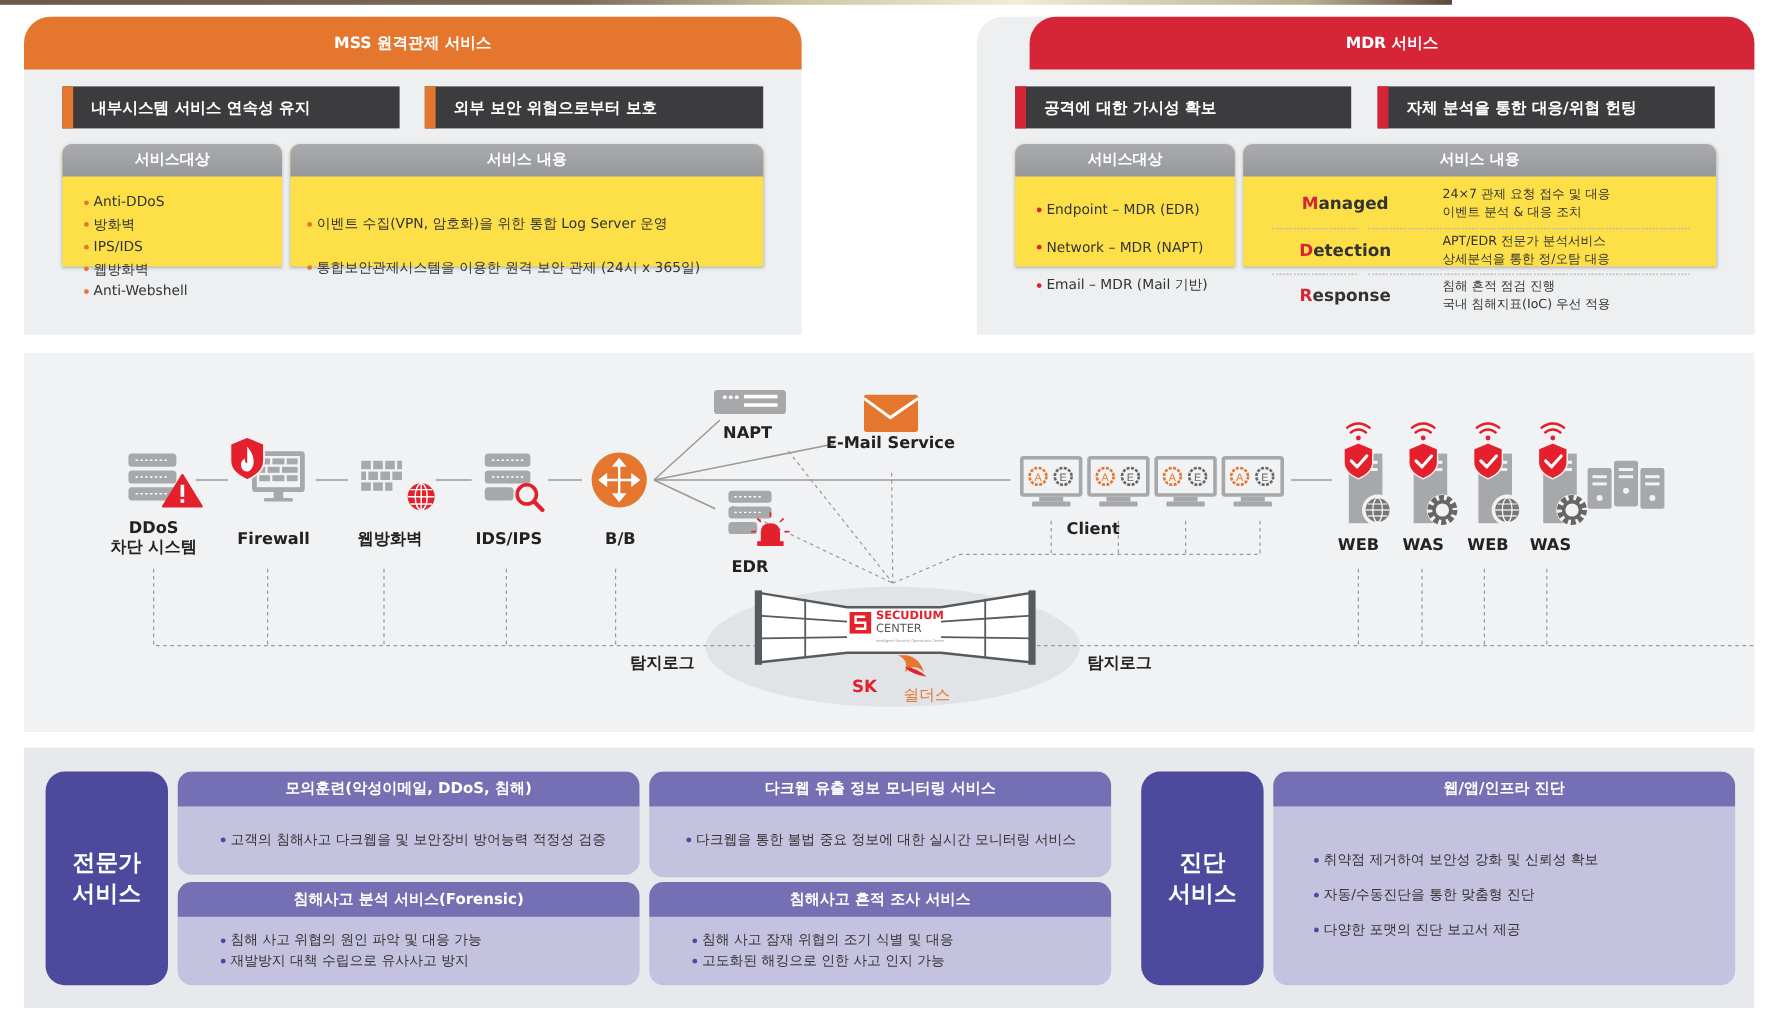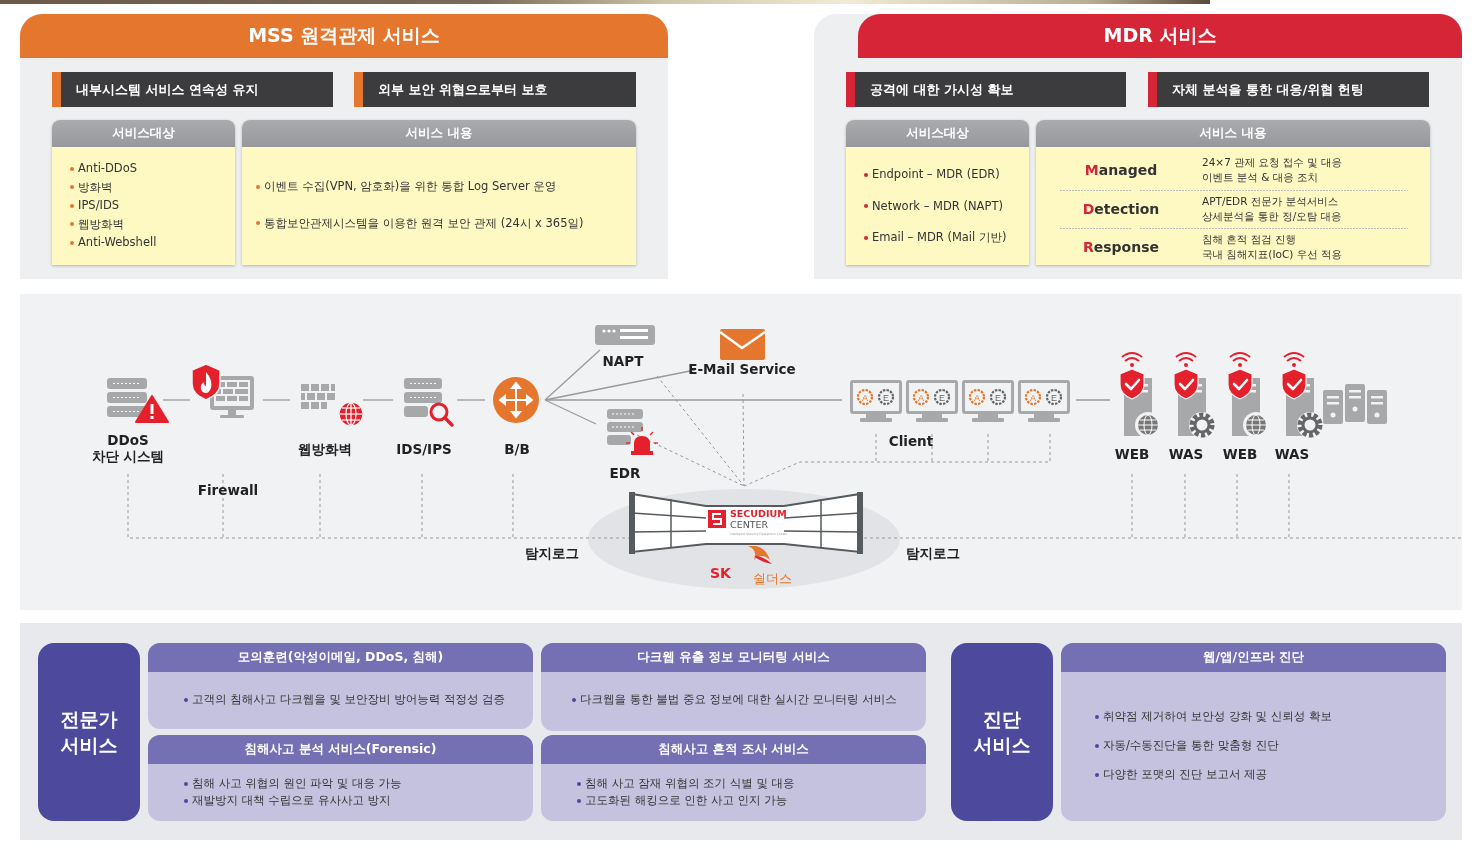--- a/index.html
+++ b/index.html
@@ -4,28 +4,28 @@
 <style>
   *{box-sizing:border-box;margin:0;padding:0;}
   html,body{width:1483px;height:851px;background:#ffffff;overflow:hidden;}
   body{font-family:"DejaVu Sans","Liberation Sans",sans-serif;color:#333;position:relative;}
   .topband{position:absolute;left:0;top:0;width:1210px;height:4px;background:linear-gradient(90deg,#6b5a4a 0%,#7a6a58 40%,#cfc6a8 55%,#f1ecd5 70%,#b8ae92 90%,#5b4a3a 100%);}
 
   
   .svc{position:absolute;top:14px;height:265px;background:#eeeff1;border-radius:22px 22px 0 0;}
   .svc.mss{left:20px;width:648px;}
   .svc.mdr{left:814px;width:648px;padding-left:44px;}
-  .svc .hdr{height:44px;border-radius:22px 22px 0 0;color:#fff;font-weight:bold;font-size:19px;display:flex;align-items:center;justify-content:center;}
+  .svc .hdr{height:44px;border-radius:22px 22px 0 0;color:#fff;font-weight:bold;font-size:13px;display:flex;align-items:center;justify-content:center;}
   .mss .hdr{background:#e5762e;}
   .mdr .hdr{background:#d62537;}
   .goal{position:absolute;top:58px;height:35px;background:#3c3c3e;color:#fff;font-size:13px;font-weight:bold;display:flex;align-items:center;padding-left:24px;}
   .goal::before{content:"";position:absolute;left:0;top:0;bottom:0;width:9px;}
   .mss .goal::before{background:#e5762e;}
   .mdr .goal::before{background:#d62537;}
-  .card{position:absolute;top:106px;height:145px;background:#fef9c3;box-shadow:0 1px 3px rgba(0,0,0,.25);border-radius:8px 8px 0 0;}
+  .card{position:absolute;top:106px;height:102px;background:#fde047;box-shadow:0 1px 3px rgba(0,0,0,.25);border-radius:8px 8px 0 0;}
   .card .chdr{height:27px;background:linear-gradient(#a9abae,#96989b);color:#fff;font-size:12.5px;font-weight:bold;display:flex;align-items:center;justify-content:center;border-radius:8px 8px 0 0;}
   .bul{font-size:11.5px;color:#333;line-height:18.5px;}
   .bul .dot{display:inline-block;width:4px;height:4px;border-radius:50%;margin-right:4px;vertical-align:middle;}
   .mss .dot{background:#e5762e;}
   .mdr .dot{background:#d62537;}
   .mdr-row{position:absolute;left:24px;right:24px;height:39px;display:flex;align-items:center;}
   .mdr-row .lbl{width:122px;font-size:14px;font-weight:bold;color:#333;text-align:center;}
   .mdr-row .lbl .cap{color:#d62537;}
   .mdr-row .items{flex:1;padding-left:20px;font-size:10.5px;line-height:14.5px;}
   .mdr-sep{position:absolute;height:1px;background:repeating-linear-gradient(90deg,#bbb 0 2px,transparent 2px 3px);}
@@ -453,21 +453,21 @@
     </g>
 
     <g>
       <path d="M728 252 Q738 256 734 266 Q742 258 750 266 Q746 254 736 252 Z" fill="#e5762e"></path>
       <path d="M734 262 Q740 268 752 270 Q744 262 734 262 Z" fill="#e3202b"></path>
     </g>
   </svg>
 
   <div class="dlabel b" style="left:108px;top:138px;white-space:pre-line;">DDoS
 차단 시스템</div>
-  <div class="dlabel b" style="left:208px;top:147px;margin-top:41px;">Firewall</div>
+  <div class="dlabel b" style="left:208px;top:147px;">Firewall</div>
   <div class="dlabel b" style="left:305px;top:147px;">웹방화벽</div>
   <div class="dlabel b" style="left:404px;top:147px;">IDS/IPS</div>
   <div class="dlabel b" style="left:497px;top:147px;">B/B</div>
   <div class="dlabel b" style="left:603px;top:59px;">NAPT</div>
   <div class="dlabel b" style="left:722px;top:67px;">E-Mail Service</div>
   <div class="dlabel b" style="left:605px;top:171px;">EDR</div>
   <div class="dlabel b" style="left:891px;top:139px;">Client</div>
   <div class="dlabel b" style="left:1112px;top:152px;">WEB</div>
   <div class="dlabel b" style="left:1166px;top:152px;">WAS</div>
   <div class="dlabel b" style="left:1220px;top:152px;">WEB</div>

